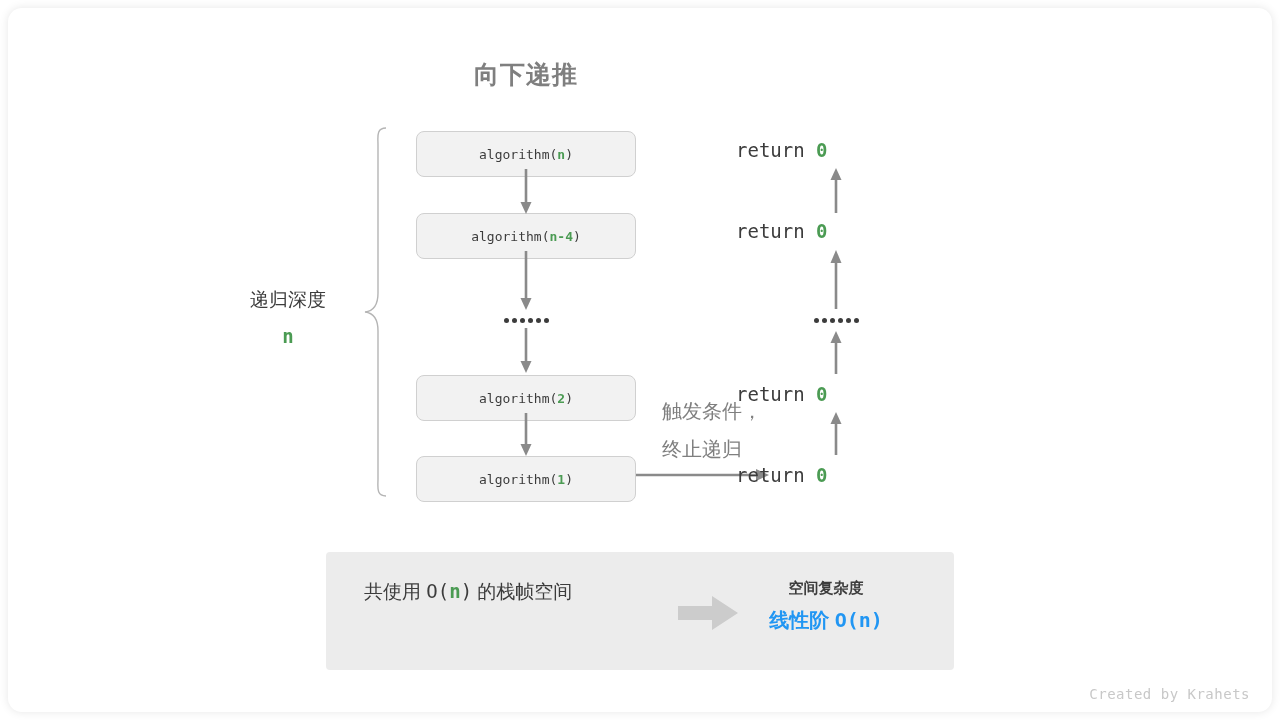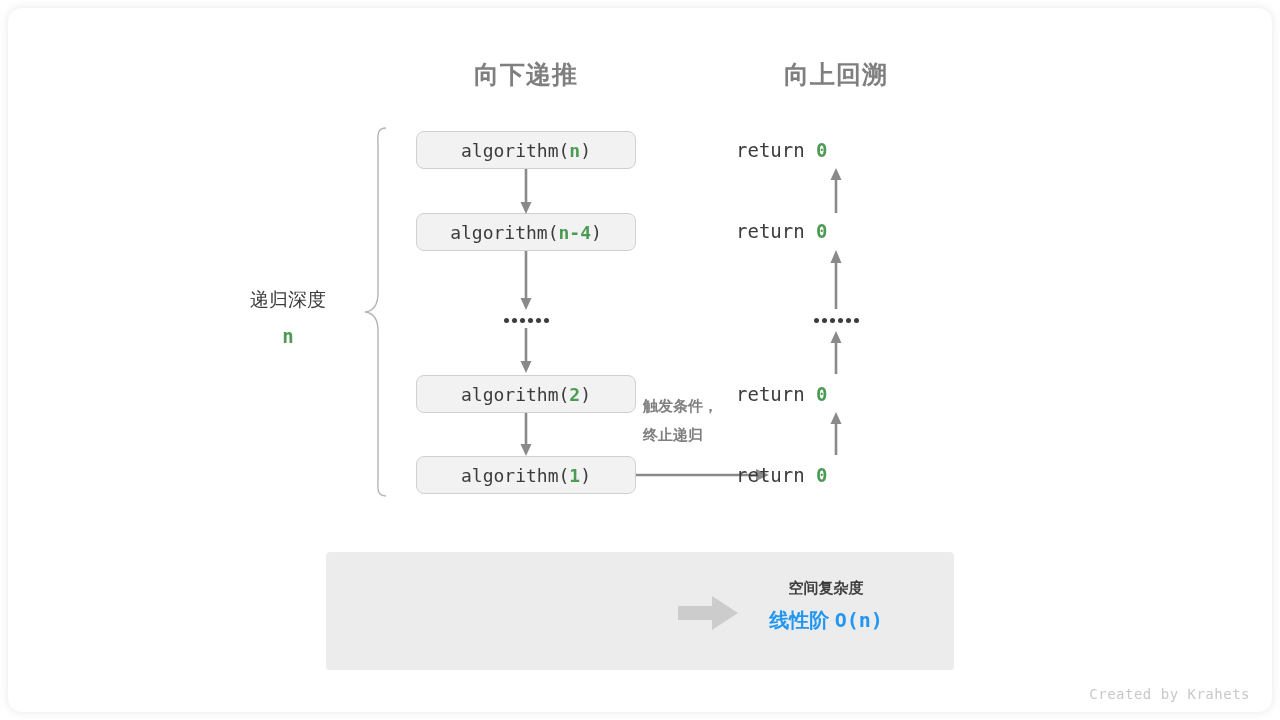--- a/index.html
+++ b/index.html
@@ -41,30 +41,30 @@
     white-space: nowrap;
   }
   #header-down { left: 426px; top: 58px; width: 200px; }
   #header-up   { left: 736px; top: 58px; width: 200px; }
 
   
   .call-box {
     position: absolute;
     left: 416px;
     width: 220px;
-    height: 38px;
+    height: 46px;
     box-sizing: border-box;
     background: #f2f2f2;
     border: 1px solid #d0d0d0;
     border-radius: 8px;
     display: flex;
     align-items: center;
     justify-content: center;
     font-family: "DejaVu Sans Mono", monospace;
-    font-size: 18px;
+    font-size: 13px;
     color: #3c3c3c;
     white-space: nowrap;
   }
   .call-box .g {
     color: #4b9b53;
     font-weight: bold;
   }
 
   
   .ret-line {
@@ -117,25 +117,25 @@
   #depth-label .g {
     color: #4b9b53;
     font-weight: bold;
     font-family: "DejaVu Sans Mono", monospace;
     font-size: 19px;
   }
 
   
   #trigger-note {
     position: absolute;
-    left: 643px;
+    left: 662px;
     top: 392px;
     width: 130px;
-    font-size: 15px;
-    font-weight: bold;
+    font-size: 20px;
+    font-weight: normal;
     color: #7f7f7f;
     line-height: 1.9;
     white-space: nowrap;
   }
 
   
   #summary-panel {
     position: absolute;
     left: 326px;
     top: 552px;
@@ -204,21 +204,20 @@
   }
 </style>
 </head>
 <body>
 
 <div class="card"></div>
 
 <div class="stage">
 
   <div class="col-header" id="header-down">向下递推</div>
-  <div class="col-header" id="header-up">向上回溯</div>
 
   <svg class="arrow-svg" style="left:360px; top:125px;" width="40" height="375">
     <path d="M 26 3 C 16 3 18 12 18 20 L 18 168 C 18 180 14 186 5 187 C 14 188 18 194 18 206 L 18 354 C 18 362 16 371 26 371" fill="none" stroke="#b5b5b5" stroke-width="1.4"></path>
   </svg>
   <div id="depth-label">
     <span>递归深度</span><br>
     <span class="g">n</span>
   </div>
 
   <div class="call-box" style="top:131px;">
@@ -320,20 +319,23 @@
     <line x1="14" y1="44" x2="14" y2="10" stroke="#8a8a8a" stroke-width="2.6"></line>
     <path d="M 14 1 L 8.5 13 L 19.5 13 Z" fill="#8a8a8a"></path>
   </svg>
   <svg class="arrow-svg" style="left:822px; top:411px;" width="28" height="44">
     <line x1="14" y1="44" x2="14" y2="10" stroke="#8a8a8a" stroke-width="2.6"></line>
     <path d="M 14 1 L 8.5 13 L 19.5 13 Z" fill="#8a8a8a"></path>
   </svg>
 
   <div id="summary-panel">
     <div id="summary-left">
+      <div>
+        <span>共使用 </span><span class="mono">O(</span><span class="g">n</span><span class="mono">)</span><span> 的栈帧空间</span>
+      </div>
     </div>
 
     <svg id="block-arrow" width="62" height="34">
       <path d="M 0 10 L 34 10 L 34 0 L 60 17 L 34 34 L 34 24 L 0 24 Z" fill="#cccccc"></path>
     </svg>
 
     <div id="summary-right">
       <span class="title">空间复杂度</span>
       <span class="value"><span>线性阶 </span><span class="mono">O(n)</span></span>
     </div>

